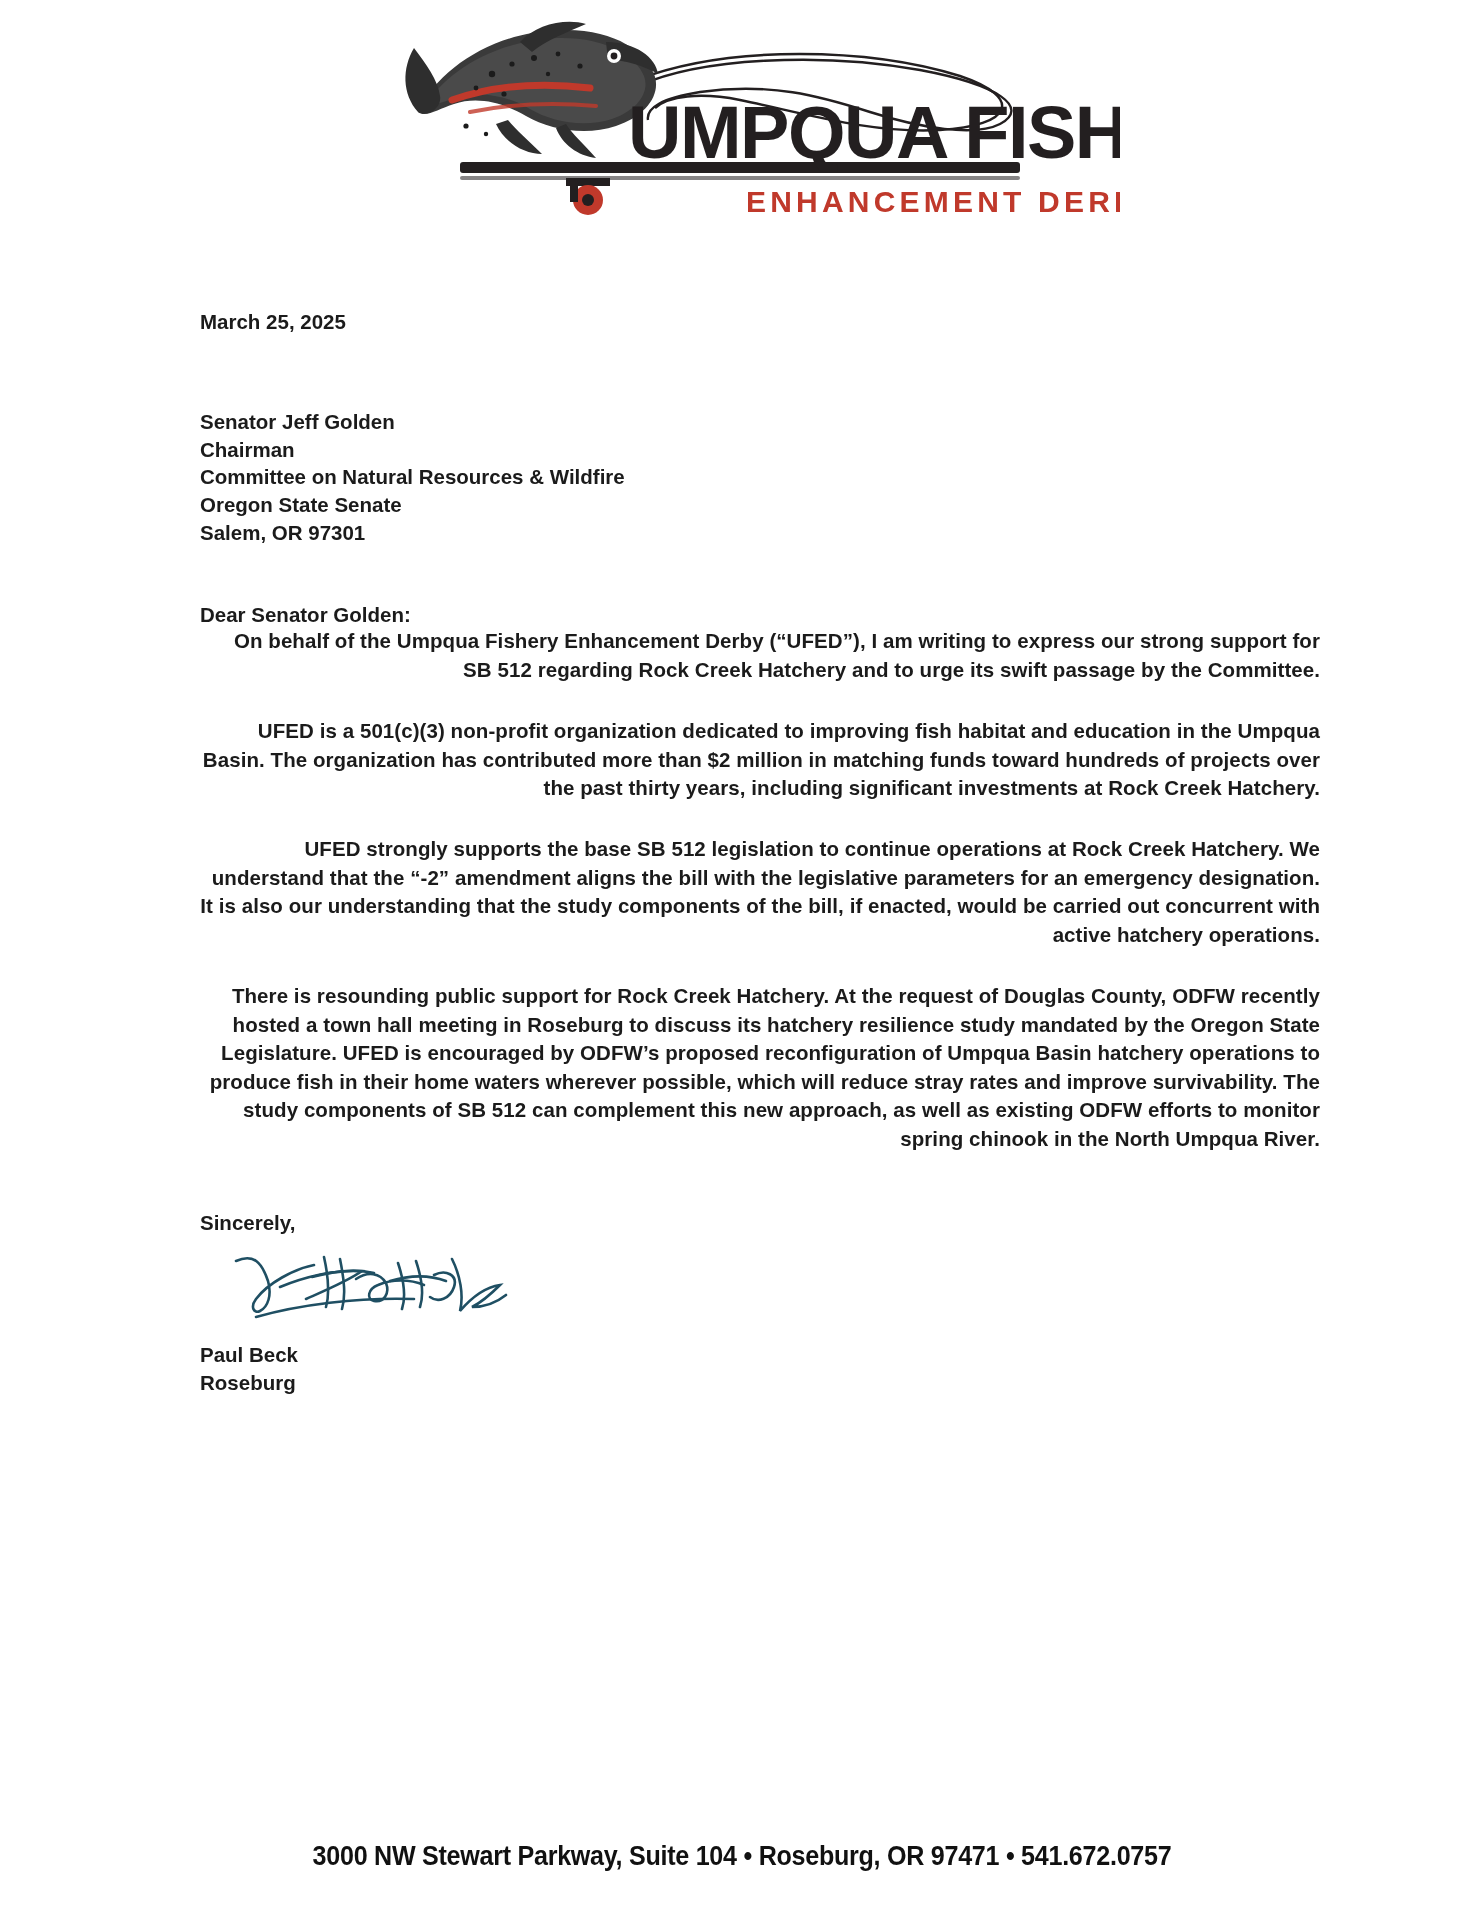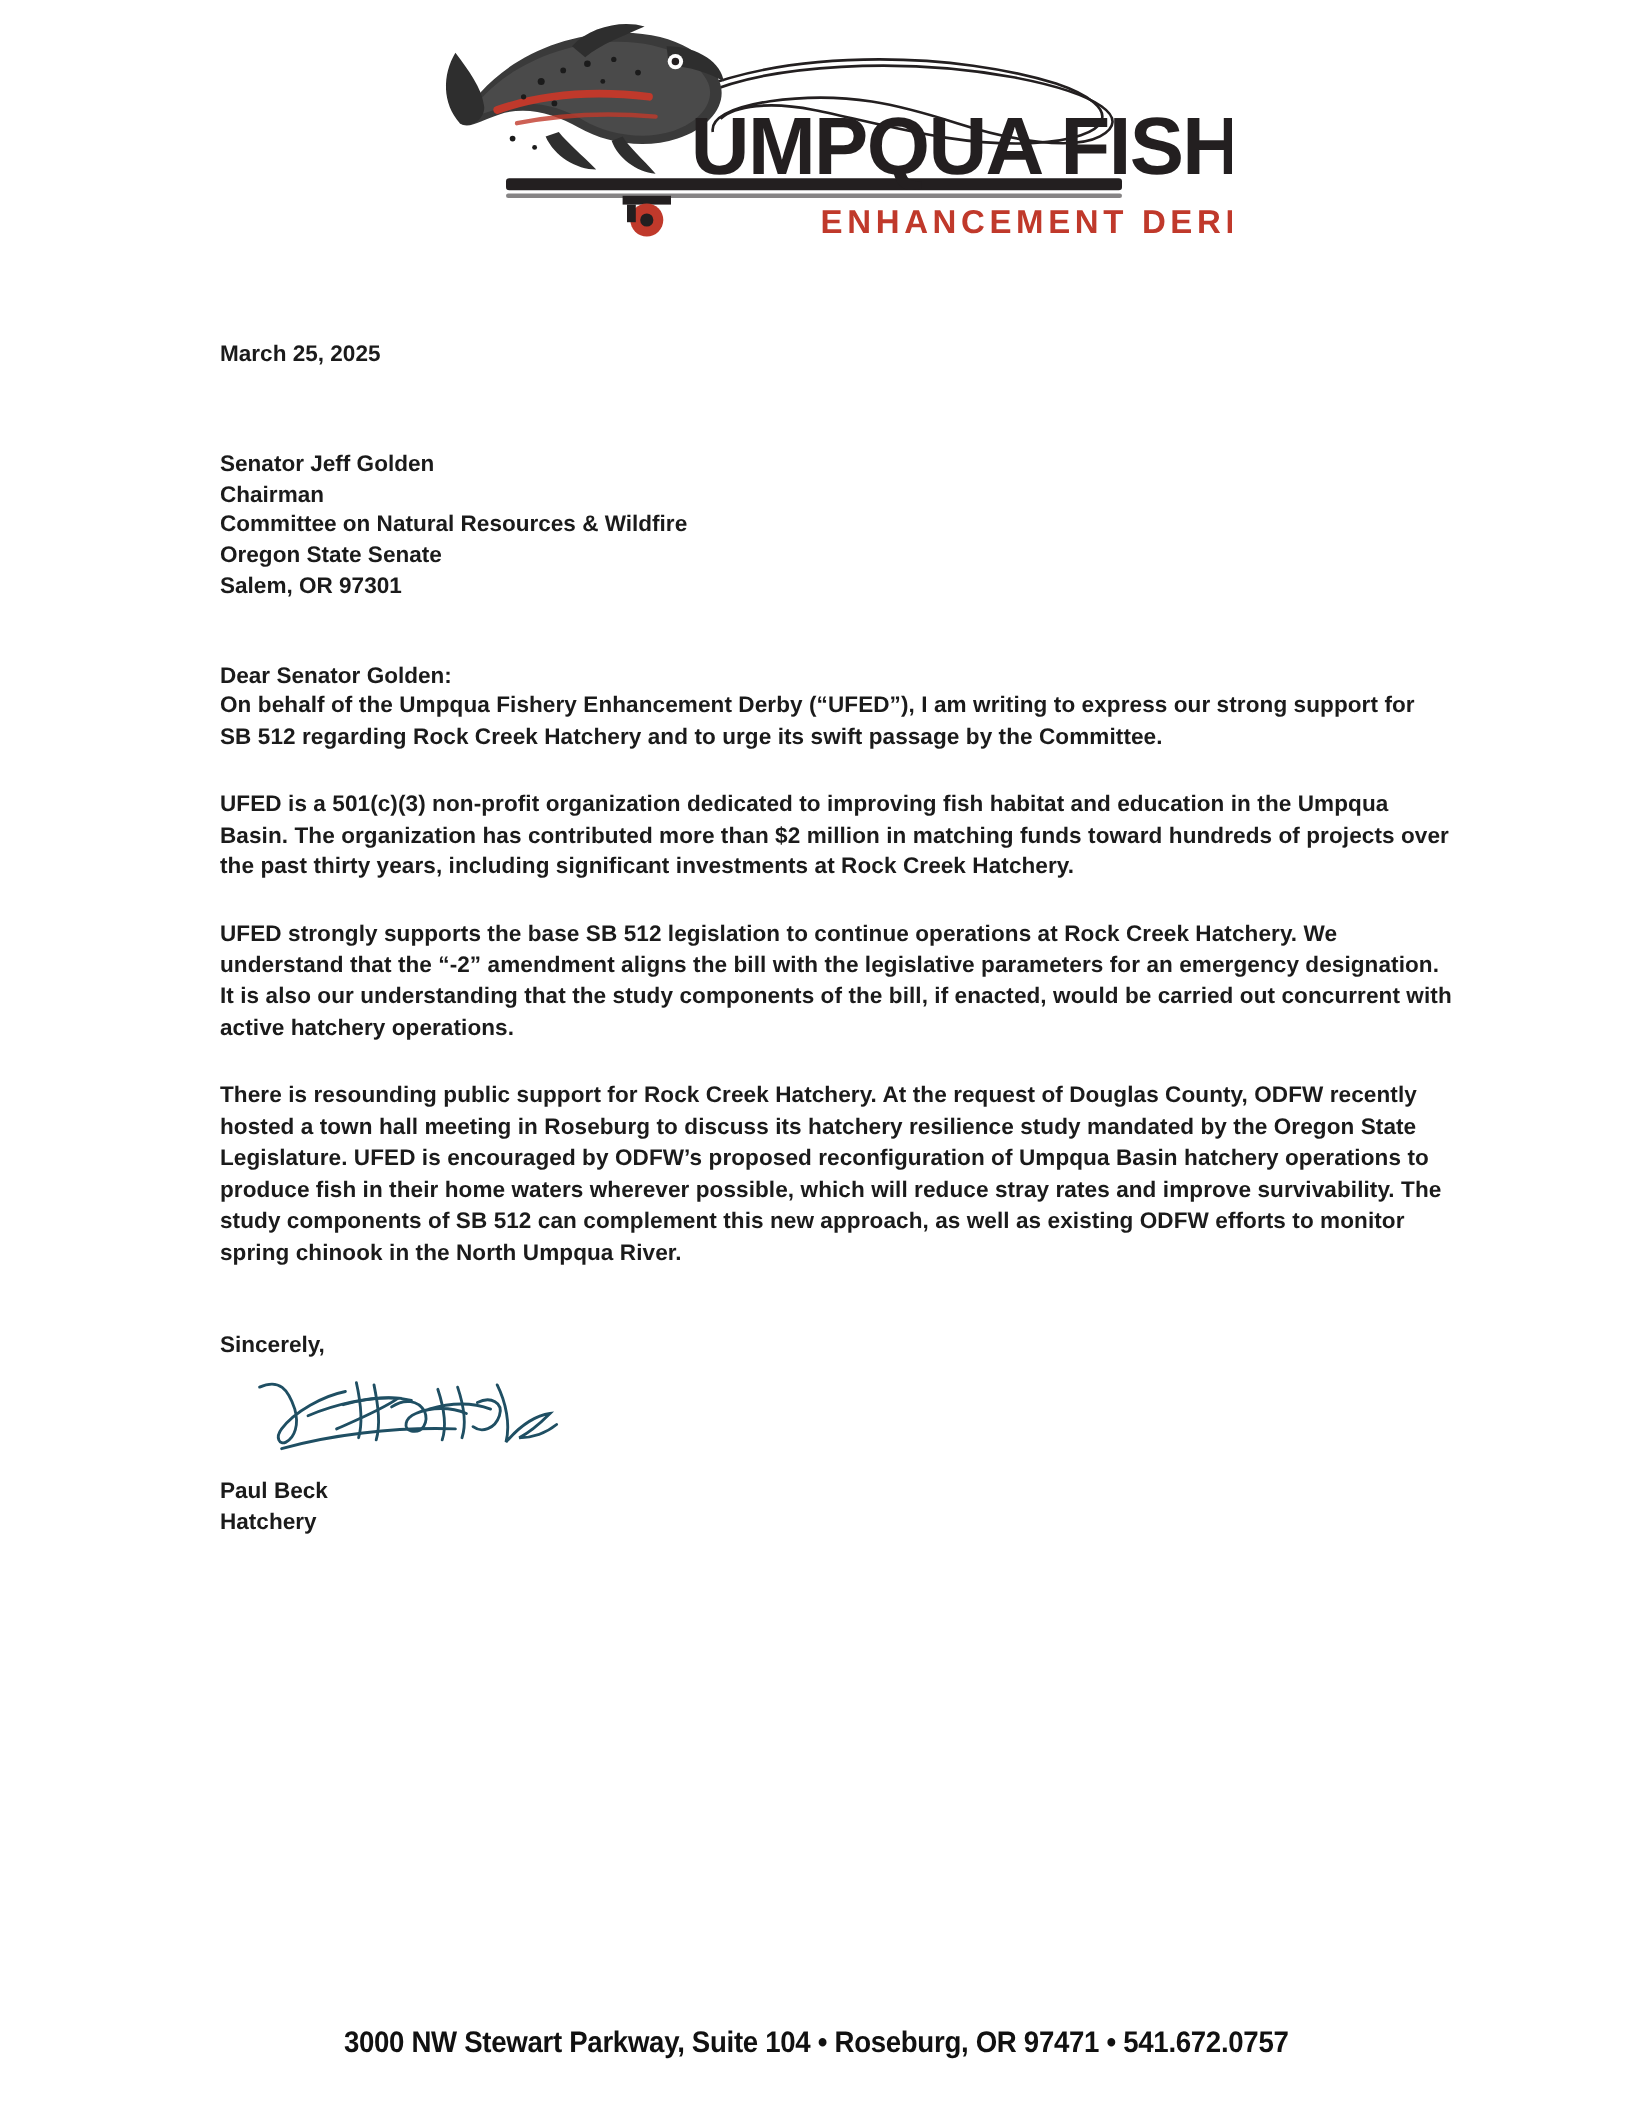--- a/index.html
+++ b/index.html
@@ -60,21 +60,21 @@
   .addr-line { white-space: nowrap; }
 
   .salutation {
     font-size: 20.5px;
   }
 
   p.para {
     font-size: 20.5px;
     line-height: 1.39;
     margin: 0 0 33px 0;
-    text-align: left;
+    text-align: right;
     letter-spacing: 0.07px;
   }
 
   .closing {
     font-size: 20.5px;
     margin: 58px 0 0 0;
   }
 
   .signature {
     margin: 6px 0 0 28px;
@@ -200,19 +200,19 @@
         <path d="M188 20 C 194 38, 196 54, 192 66"></path>
         <path d="M162 40 C 182 34, 202 34, 218 40"></path>
         <path d="M206 34 C 218 28, 230 34, 226 46 C 222 58, 210 62, 202 56"></path>
         <path d="M224 18 C 232 34, 236 54, 232 70 C 244 56, 258 46, 272 44 C 262 54, 252 62, 244 66 C 256 66, 268 62, 278 54"></path>
         <path d="M28 76 C 70 64, 130 56, 186 58"></path>
       </g>
     </svg>
 
     <div class="signer">
       <div>Paul Beck</div>
-      <div>Hatchery</div>
+      <div>Roseburg</div>
     </div>
   </div>
 
   <div class="footer">3000 NW Stewart Parkway, Suite 104 • Roseburg, OR 97471 • 541.672.0757</div>
 
 </div>
 
 </body></html>

